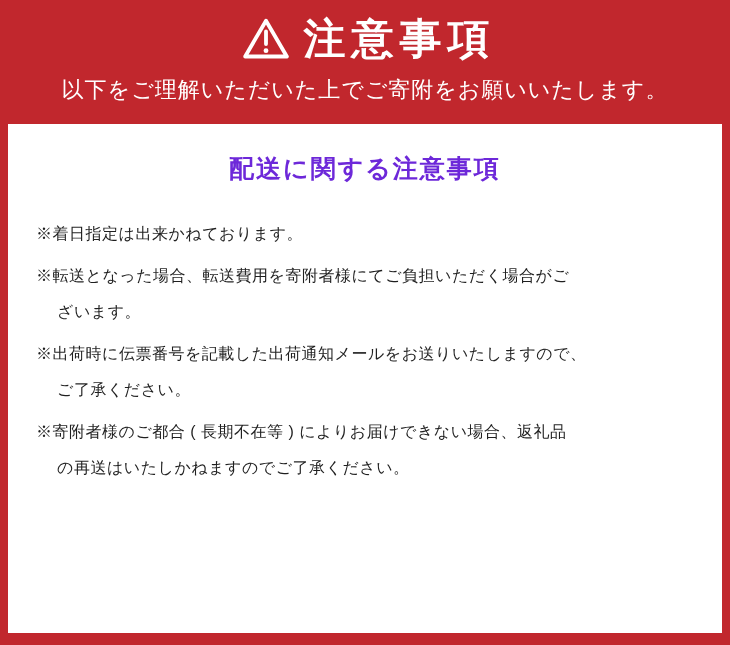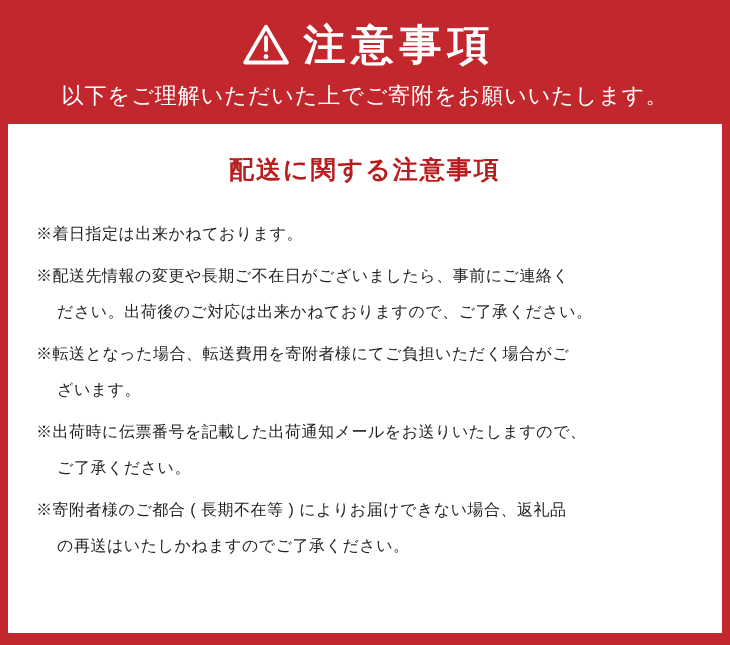--- a/index.html
+++ b/index.html
@@ -8,21 +8,21 @@
     font-family: "Liberation Sans", sans-serif;
   }
   body {
     background: #c1272d;
     overflow: hidden;
   }
 
   
   .header {
     height: 124px;
-    padding-top: 16px;
+    padding-top: 10px;
     color: #ffffff;
     text-align: center;
   }
   .title-row {
     display: flex;
     align-items: center;
     justify-content: center;
     gap: 13px;
     height: 58px;
   }
@@ -42,27 +42,28 @@
   }
 
   
   .panel {
     margin: 0 8px;
     height: 509px;
     background: #ffffff;
     padding: 30px 28px 0 28px;
   }
   .panel-title {
-    color: #b91c1c;
+    color: #6d28d9;
     font-size: 25px;
     font-weight: bold;
     text-align: center;
     letter-spacing: 2px;
     line-height: 30px;
     margin-bottom: 32px;
+    font-family: Liberation Serif, serif;
   }
   .notes-list { }
   .note {
     color: #1f1f1f;
     font-size: 16px;
     line-height: 36px;
     letter-spacing: 0.5px;
     white-space: pre-line;      
     padding-left: 21px;         
     text-indent: -21px;         
@@ -83,22 +84,20 @@
   </div>
   <div class="subtitle">以下をご理解いただいた上でご寄附をお願いいたします。</div>
 </div>
 
 <div class="panel">
   <h2 class="panel-title">配送に関する注意事項</h2>
 
   <div class="notes-list">
 
   <p class="note">※着日指定は出来かねております。</p>
-      <p class="note">※配送先情報の変更や長期ご不在日がございましたら、事前にご連絡く
-ださい。出荷後のご対応は出来かねておりますので、ご了承ください。</p>
       <p class="note">※転送となった場合、転送費用を寄附者様にてご負担いただく場合がご
 ざいます。</p>
       <p class="note">※出荷時に伝票番号を記載した出荷通知メールをお送りいたしますので、
 ご了承ください。</p>
       <p class="note">※寄附者様のご都合 ( 長期不在等 ) によりお届けできない場合、返礼品
 の再送はいたしかねますのでご了承ください。</p>
     </div>
 </div>
 
 </body></html>

